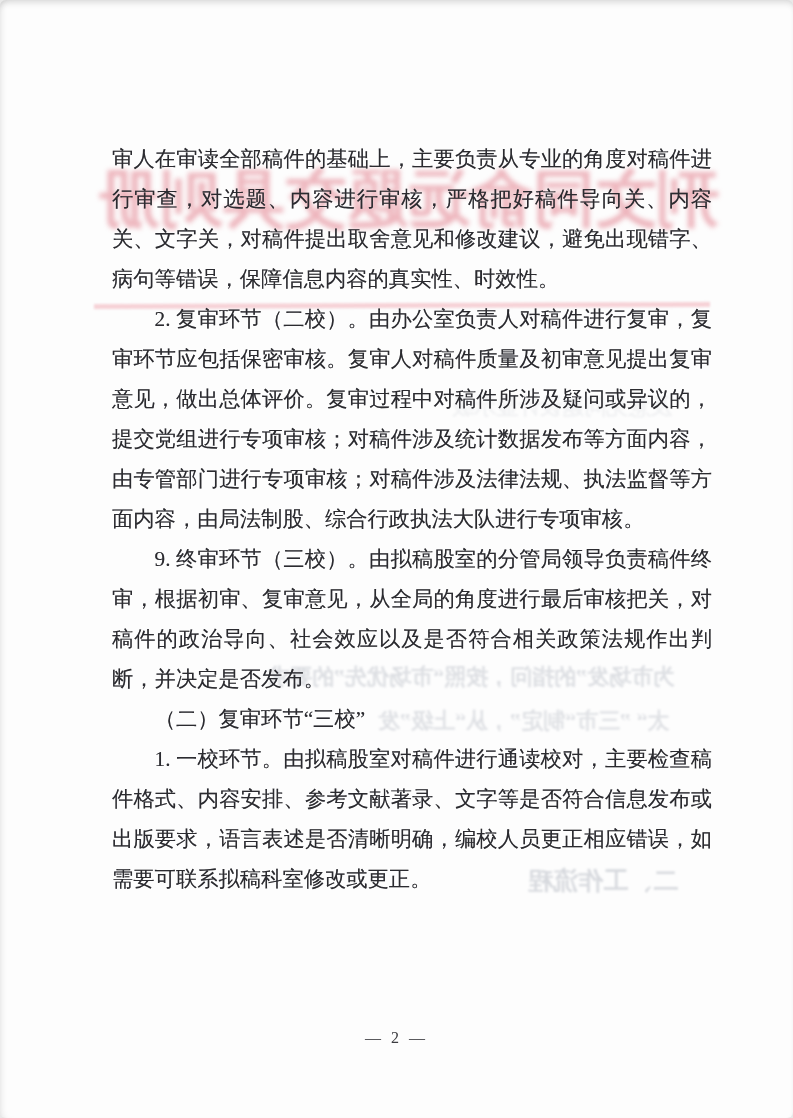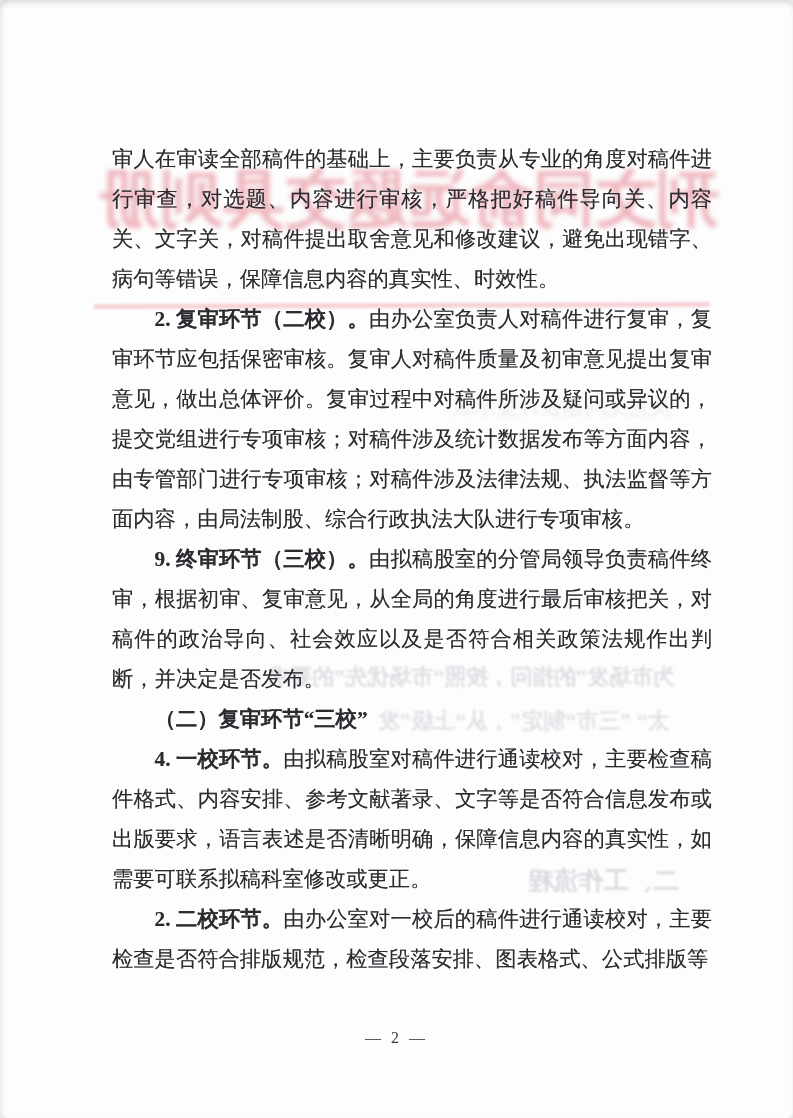--- a/index.html
+++ b/index.html
@@ -44,21 +44,21 @@
   .doc{
     position:absolute;left:112px;top:139px;width:600px;
     font-size:21.3px;line-height:40px;
     color:#2b2b30;
     text-align:justify;
     text-shadow:0 0 0.5px rgba(40,40,45,0.45);
   }
   .para{margin:0;padding:0;}
   .para.indent{text-indent:42.6px;}
   .run{font-weight:normal;}
-  .run.bold{font-weight:bold;}
+  .run.bold{font-weight:normal;}
   .footer{
     position:absolute;left:0;top:1026px;width:100%;
     text-align:center;
     font-size:16px;line-height:24px;
     color:#3c3c40;
     letter-spacing:3px;
   }
 </style>
 </head>
 <body>
@@ -73,18 +73,17 @@
       <span class="bleed-frag" style="left: 378px; top: 706px; font-size: 22px; opacity: 0.2;">太“ ”三市“制定”，从“上级”发</span>
       <span class="bleed-frag" style="left: 528px; top: 864px; font-size: 25px; opacity: 0.26;">二、工作流程</span>
       <span class="bleed-frag" style="left: 452px; top: 392px; font-size: 22px; opacity: 0.08;">及意见问题设计显示级</span>
     </div>
 
   <div id="doc-body" class="doc">
       <p class="para"><span class="run">审人在审读全部稿件的基础上，主要负责从专业的角度对稿件进行审查，对选题、内容进行审核，严格把好稿件导向关、内容关、文字关，对稿件提出取舍意见和修改建议，避免出现错字、病句等错误，保障信息内容的真实性、时效性。</span></p>
       <p class="para indent"><span class="run bold">2. 复审环节（二校）。</span><span class="run">由办公室负责人对稿件进行复审，复审环节应包括保密审核。复审人对稿件质量及初审意见提出复审意见，做出总体评价。复审过程中对稿件所涉及疑问或异议的，提交党组进行专项审核；对稿件涉及统计数据发布等方面内容，由专管部门进行专项审核；对稿件涉及法律法规、执法监督等方面内容，由局法制股、综合行政执法大队进行专项审核。</span></p>
       <p class="para indent"><span class="run bold">9. 终审环节（三校）。</span><span class="run">由拟稿股室的分管局领导负责稿件终审，根据初审、复审意见，从全局的角度进行最后审核把关，对稿件的政治导向、社会效应以及是否符合相关政策法规作出判断，并决定是否发布。</span></p>
       <p class="para indent"><span class="run bold">（二）复审环节“三校”</span></p>
-      <p class="para indent"><span class="run bold">4. 一校环节。</span><span class="run">由拟稿股室对稿件进行通读校对，主要检查稿件格式、内容安排、参考文献著录、文字等是否符合信息发布或出版要求，语言表述是否清晰明确，保障信息内容的真实性，如需要可联系拟稿科室修改或更正。</span></p>
-      <p class="para indent"><span class="run bold">2. 二校环节。</span><span class="run">由办公室对一校后的稿件进行通读校对，主要检查是否符合排版规范，检查段落安排、图表格式、公式排版等</span></p>
+      <p class="para indent"><span class="run bold">1. 一校环节。</span><span class="run">由拟稿股室对稿件进行通读校对，主要检查稿件格式、内容安排、参考文献著录、文字等是否符合信息发布或出版要求，语言表述是否清晰明确，编校人员更正相应错误，如需要可联系拟稿科室修改或更正。</span></p>
     </div>
 
   <div class="footer">— 2 —</div>
 </div>
 
 </body></html>

